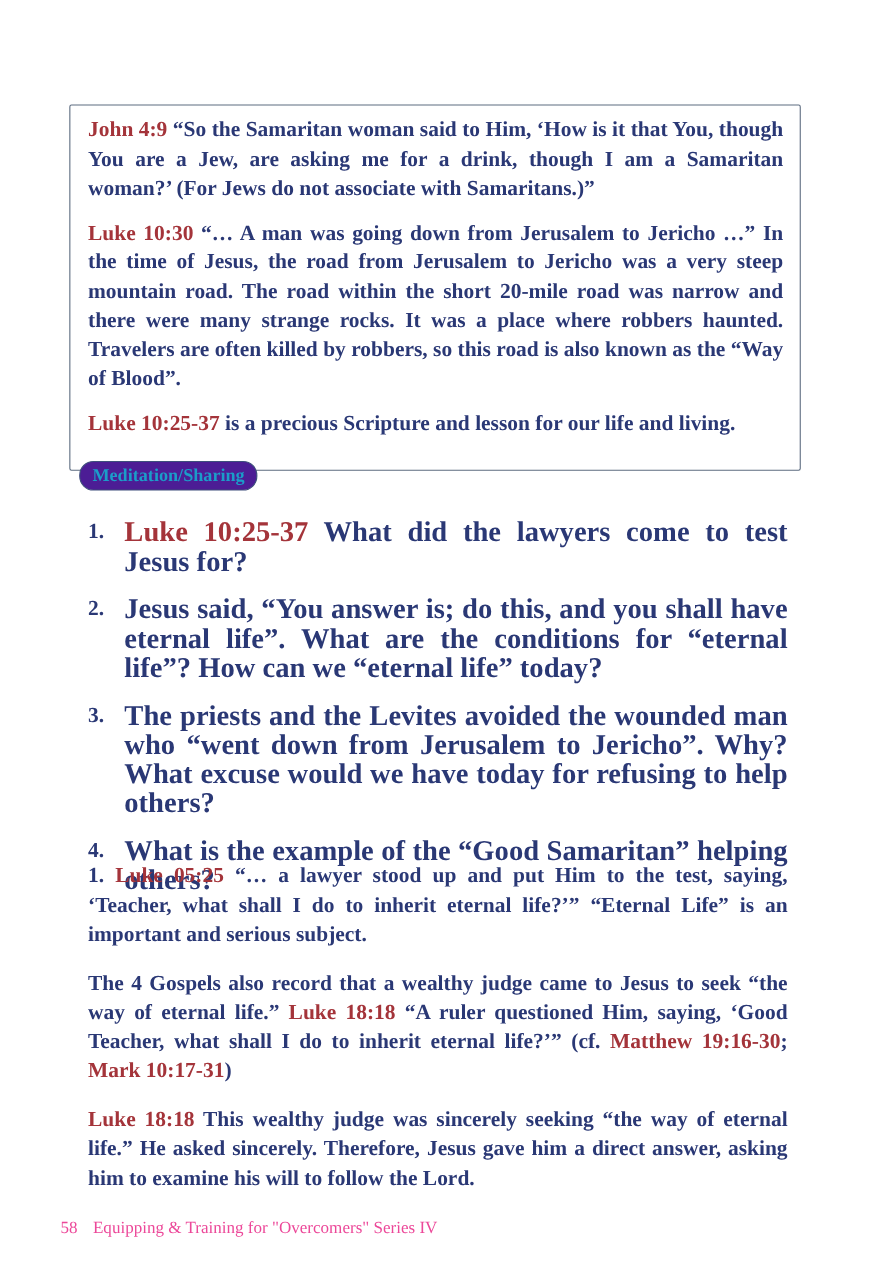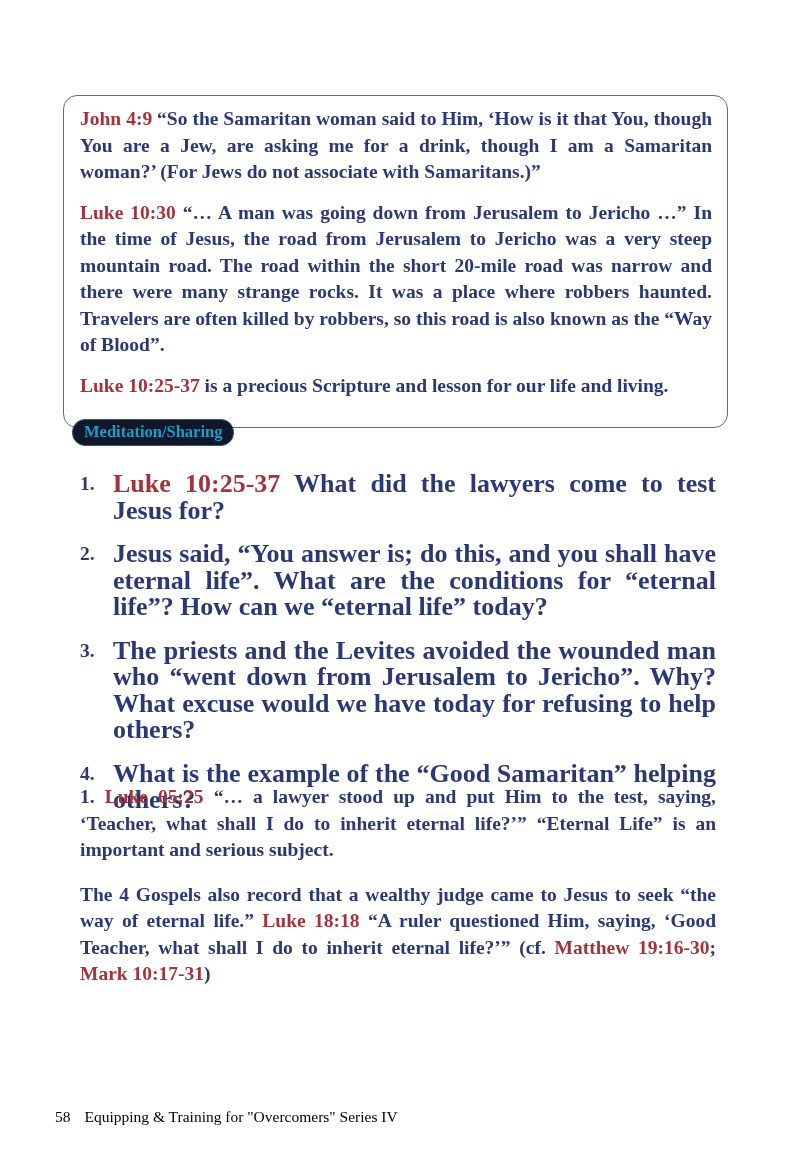--- a/index.html
+++ b/index.html
@@ -13,21 +13,21 @@
     overflow: hidden;
     font-family: "Liberation Serif", "DejaVu Serif", serif;
   }
   
   .scripture-box {
     position: absolute;
     left: 63px;
     top: 95px;
     width: 665px;
     border: 1.6px solid #5d6c80;
-    border-radius: 14px;
+    border-radius: 2px;
     padding: 10px 15px 12px 16px;
     background: #ffffff;
   }
   .scripture-box p {
     font-size: 19.5px;
     font-weight: 700;
     line-height: 26.5px;
     text-align: justify;
     color: #2a3875;
     margin: 0 0 14px 0;
@@ -40,21 +40,21 @@
   .badge {
     position: absolute;
     left: 72px;
     display: inline-block;
     border: 1.6px solid #3e4f7c;
     border-radius: 13px;
     padding: 2px 11px 3px 11px;
     font-size: 16.5px;
     font-weight: 700;
     color: #1b9dc9;
-    background: #0f172a;
+    background: #4c1d95;
     white-space: nowrap;
   }
   .badge-meditation { top: 419px; }
   .badge-notes { top: 737px; }
 
   
   .questions {
     position: absolute;
     left: 80px;
     top: 471px;
@@ -95,21 +95,21 @@
     color: #2a3875;
     margin: 0 0 18px 0;
   }
 
   
   .footer {
     position: absolute;
     left: 55px;
     top: 1108px;
     font-size: 15.5px;
-    color: #000000;
+    color: #ec4899;
     font-weight: 400;
   }
   .footer .page-num { margin-right: 14px; }
 </style>
 </head>
 <body>
 
 <div class="page">
 
   <div class="scripture-box">
@@ -138,19 +138,20 @@
       <div class="question-row">
         <span class="q-num">4.</span>
         <div class="q-body"><span class="body-text">What is the example of the “Good Samaritan” helping others?</span></div>
       </div>
     </div>
 
 
   <div class="notes">
       <p><span class="body-text">1. </span><span class="ref">Luke 05:25 </span><span class="body-text">“… a lawyer stood up and put Him to the test, saying, ‘Teacher, what shall I do to inherit eternal life?’”  “Eternal Life” is an important and serious subject.</span></p>
       <p><span class="body-text">The 4 Gospels also record that a wealthy judge came to Jesus to seek “the way of eternal life.” </span><span class="ref">Luke 18:18 </span><span class="body-text">“A ruler questioned Him, saying, ‘Good Teacher, what shall I do to inherit eternal life?’” (cf. </span><span class="ref">Matthew 19:16-30</span><span class="body-text">; </span><span class="ref">Mark 10:17-31</span><span class="body-text">)</span></p>
+      <p><span class="ref">Luke 18:18 </span><span class="body-text">This wealthy judge was sincerely seeking “the way of eternal life.” He asked sincerely. Therefore, Jesus gave him a direct answer, asking him to examine his will to follow the Lord.</span></p>
     </div>
 
   <div class="footer">
     <span class="page-num">58</span><span>Equipping &amp; Training for "Overcomers" Series IV</span>
   </div>
 
 </div>
 
 </body></html>

